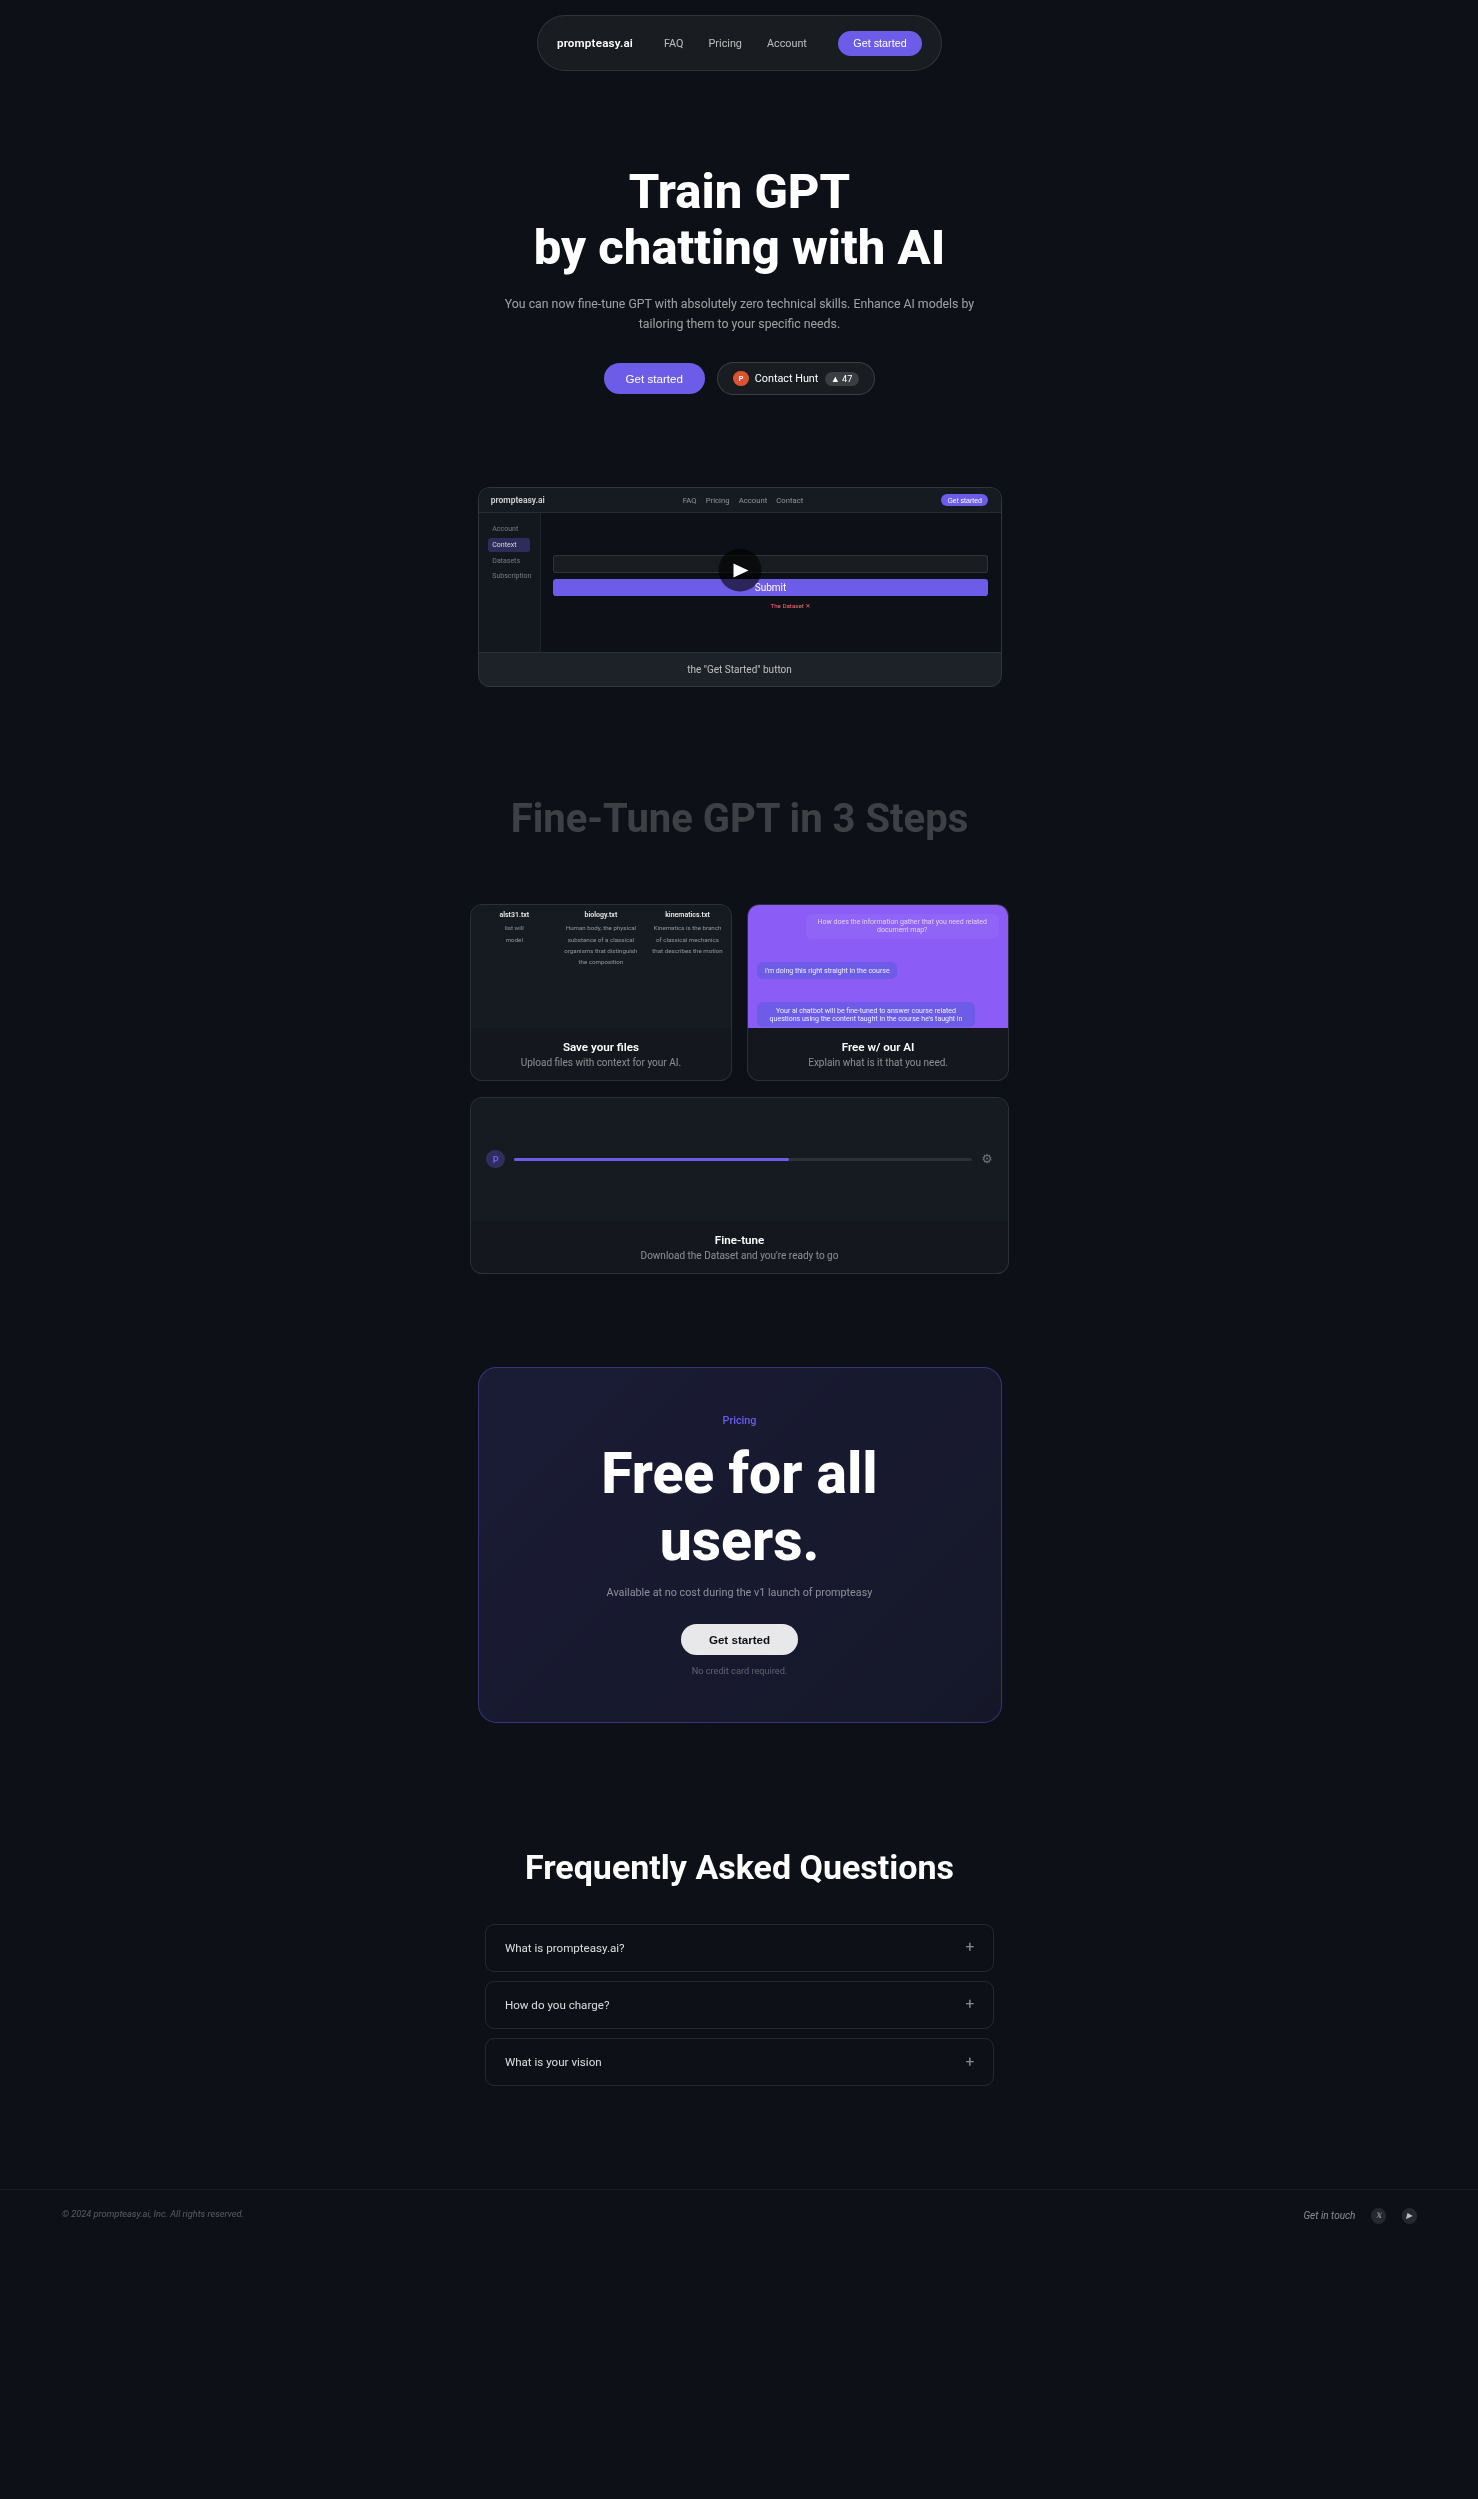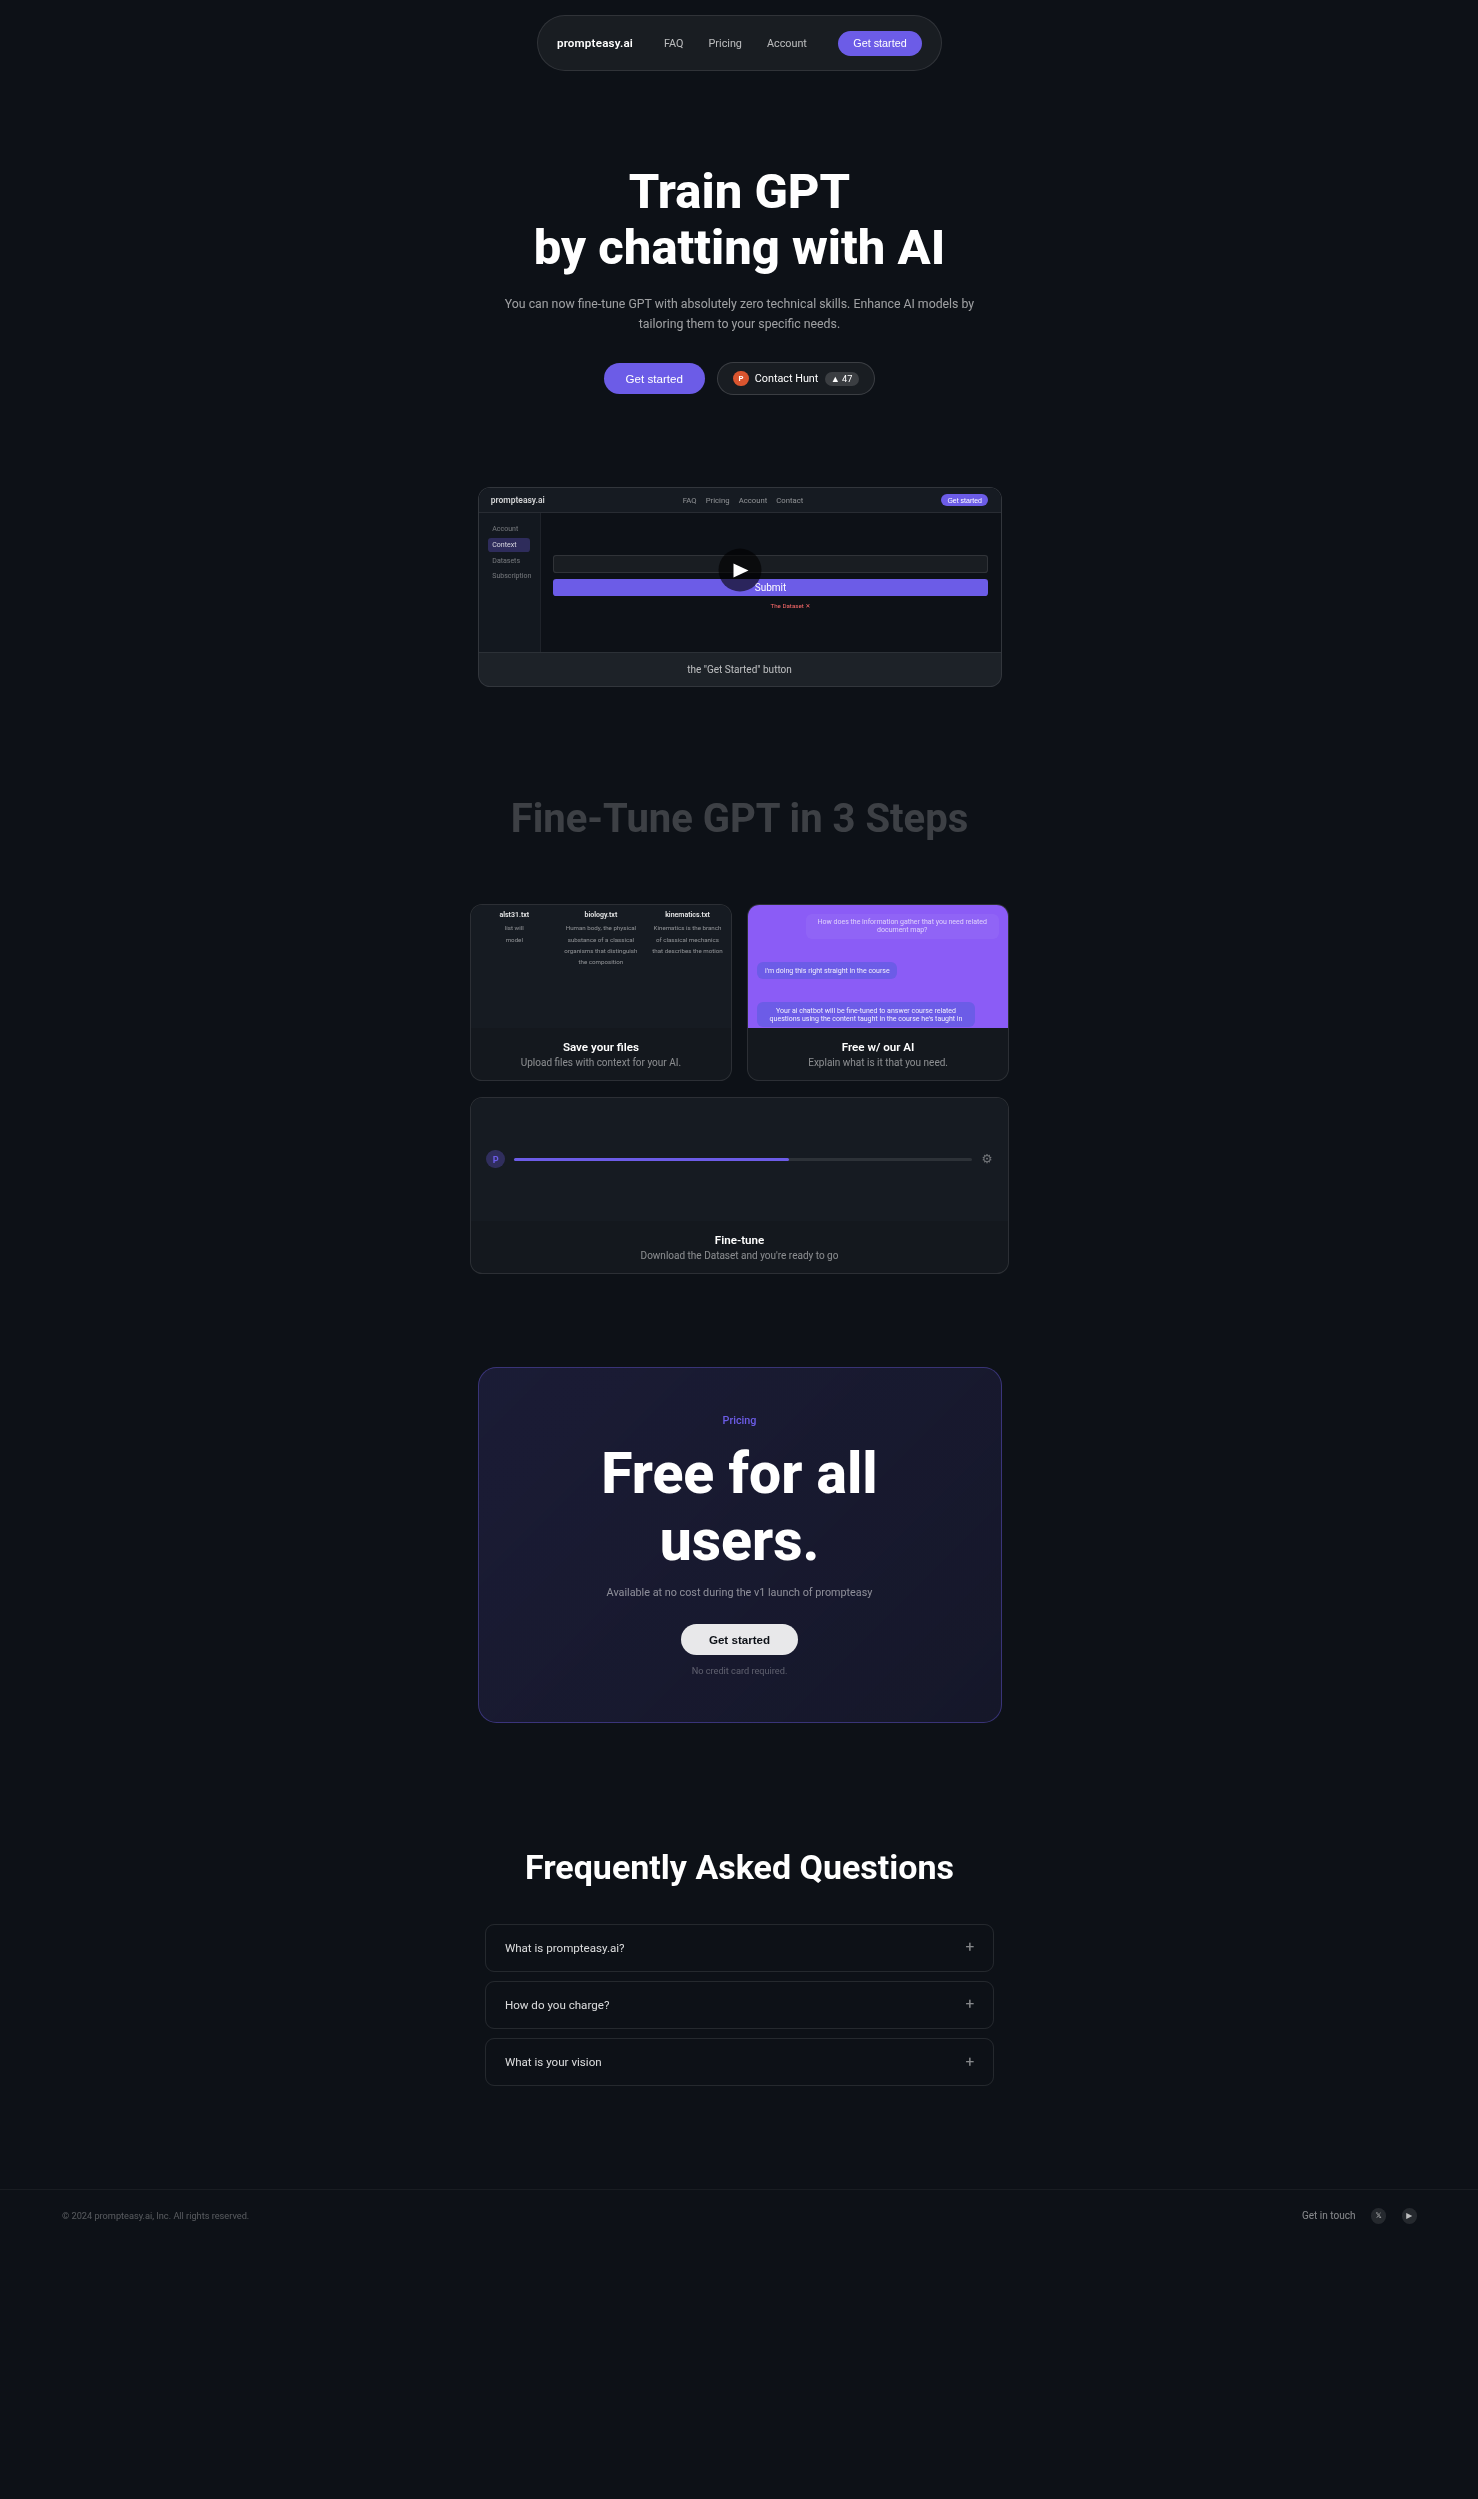--- a/index.html
+++ b/index.html
@@ -514,24 +514,25 @@
     .faq-plus {
       font-size: 15.4px;
       color: rgba(255,255,255,0.5);
       line-height: 1;
     }
 
     
     footer {
       padding: 18.5px 62px;
       display: flex;
-      align-items: center;
+      align-items: flex-start;
       justify-content: space-between;
       border-top: 0.8px solid rgba(255,255,255,0.05);
       margin-top: 31px;
+      font-style: italic;
     }
     .footer-copy {
       font-size: 9.2px;
       color: rgba(255,255,255,0.3);
     }
     .footer-right {
       display: flex;
       align-items: center;
       gap: 15.4px;
     }

